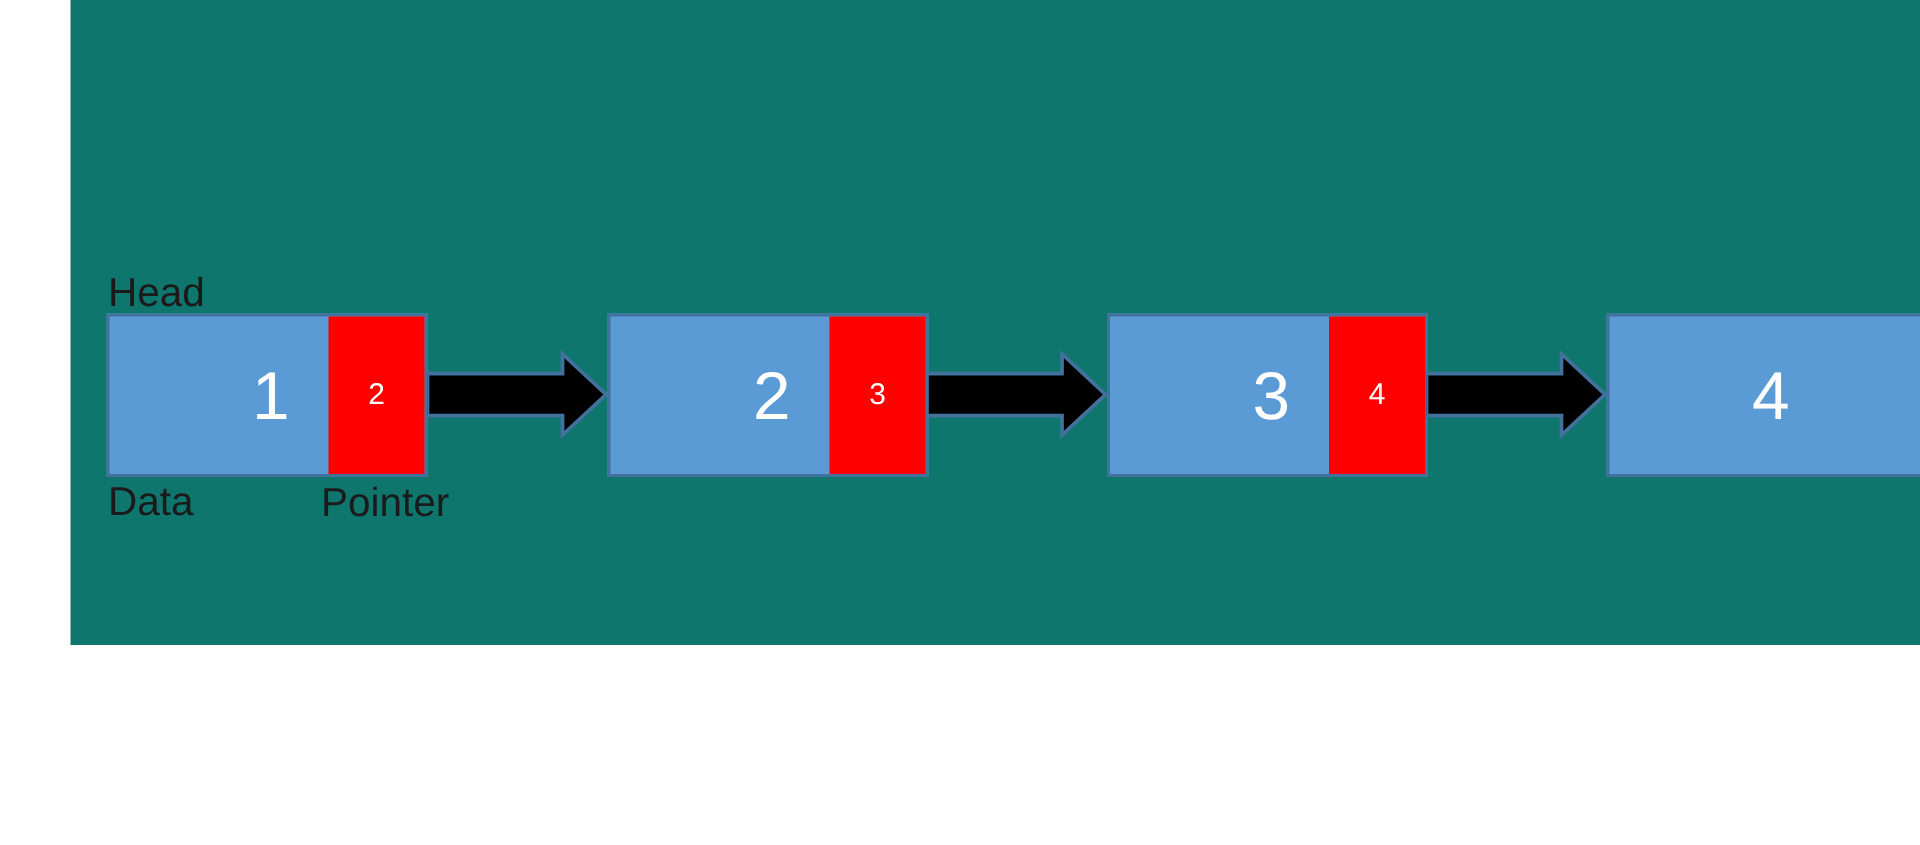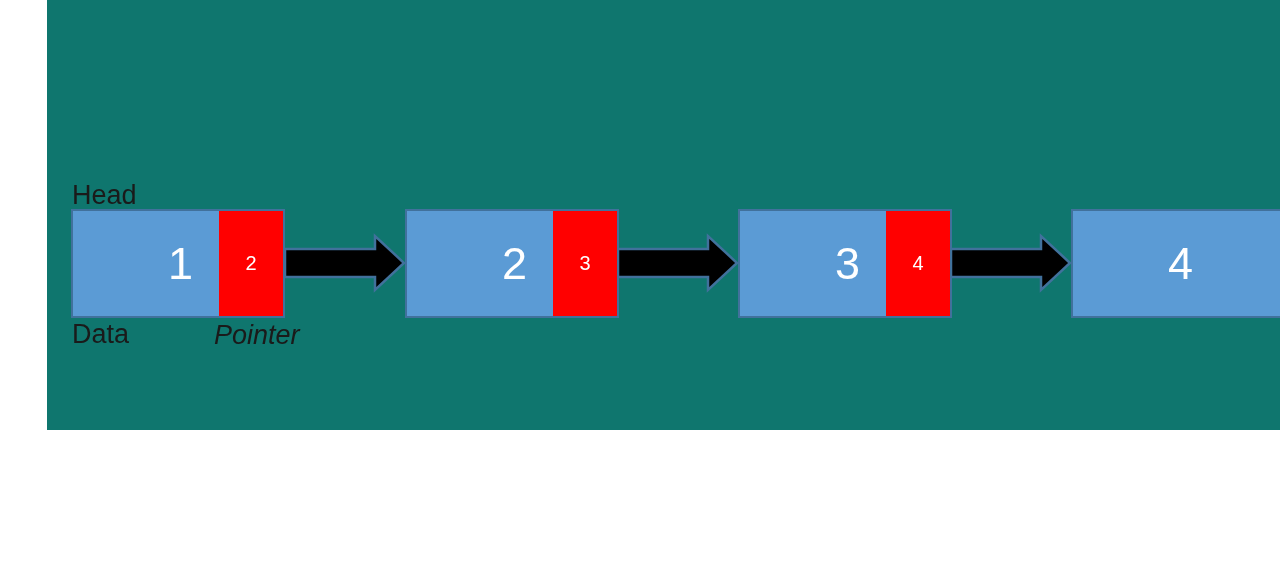--- a/index.html
+++ b/index.html
@@ -18,21 +18,21 @@
   }
   .label {
     position: absolute;
     color: #1a1a1a;
     font-size: 27px;
     line-height: 1.05;
     white-space: nowrap;
   }
   .label-head    { left: 25px;  top: 181px; }
   .label-data    { left: 25px;  top: 320px; text-align: right; }
-  .label-pointer { left: 167px; top: 321px; font-style: italic; }
+  .label-pointer { left: 167px; top: 321px; }
 
   .node {
     position: absolute;
     top: 209px;
     width: 214px;
     height: 109px;
     box-sizing: border-box;
     border: 2px solid #41719C;
     background: #5B9BD5;
     display: flex;

